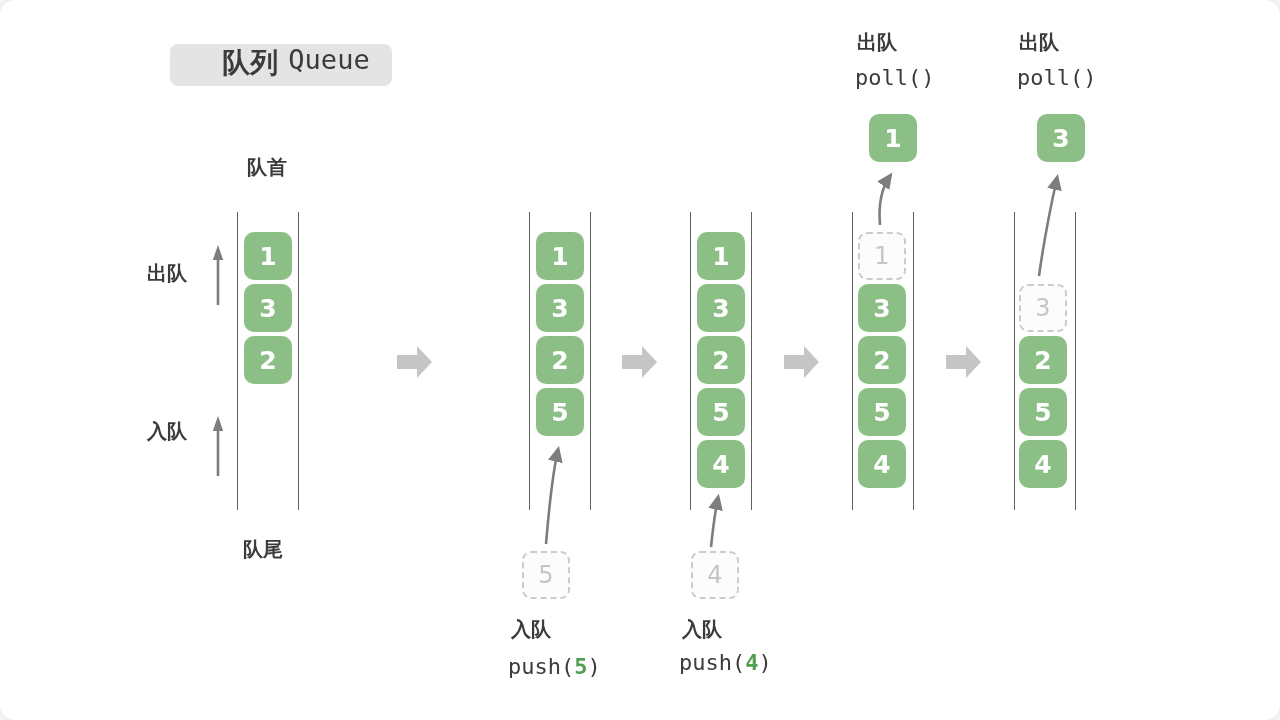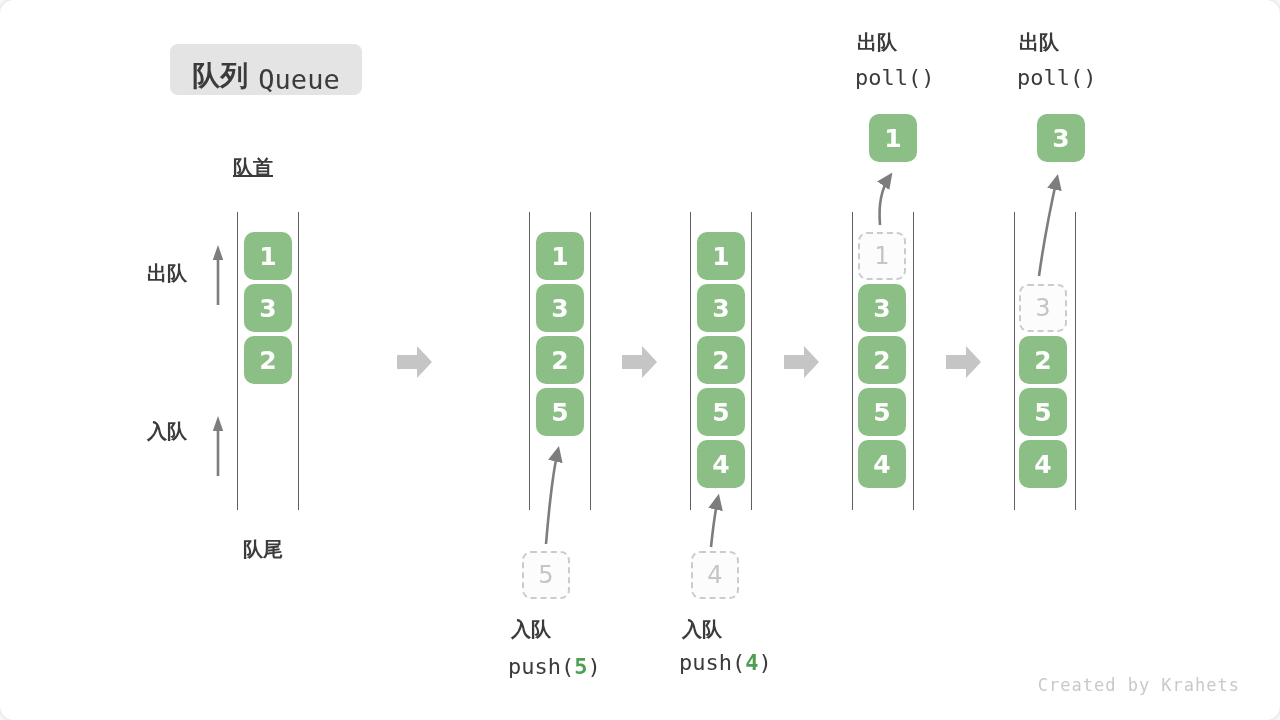--- a/index.html
+++ b/index.html
@@ -2,23 +2,23 @@
 <html><head>
 <meta charset="utf-8">
 <style>
   html,body{margin:0;padding:0;background:#ffffff;}
   .canvas{
     position:relative;width:1280px;height:720px;background:#ffffff;
     border-radius:14px;box-shadow:0 0 8px rgba(0,0,0,.20);
     overflow:hidden;font-family:"Liberation Sans","DejaVu Sans",sans-serif;
   }
   .title-badge{
-    position:absolute;left:170px;top:44px;width:192px;height:51px;
-    background:#e4e4e4;border-radius:8px;display:flex;align-items:flex-end;
-    justify-content:center;gap:10px;color:#3b3b3b;
+    position:absolute;left:170px;top:44px;width:192px;height:42px;
+    background:#e4e4e4;border-radius:8px;display:flex;align-items:flex-start;
+    justify-content:center;gap:10px;color:#3b3b3b;padding-left:30px;
   }
   .title-zh{font-size:28px;font-weight:700;}
   .title-en{font-family:"DejaVu Sans Mono","Liberation Mono",monospace;font-size:27px;}
   .zh-label{
     position:absolute;color:#3b3b3b;font-size:20px;font-weight:700;
     white-space:nowrap;line-height:1;
   }
   .code-label{
     position:absolute;color:#3b3b3b;font-size:22px;line-height:1;white-space:nowrap;
     font-family:"DejaVu Sans Mono","Liberation Mono",monospace;
@@ -50,21 +50,21 @@
 </head>
 <body>
 
 <div class="canvas">
 
   <div class="title-badge">
     <span class="title-zh">队列</span>
     <span class="title-en">Queue</span>
   </div>
 
-  <div class="zh-label" style="left:233px;top:157px;text-decoration:underline;">队首</div>
+  <div class="zh-label" style="left:247px;top:157px;">队首</div>
   <div class="zh-label" style="left:243px;top:539px;">队尾</div>
   <div class="zh-label" style="left:147px;top:263px;">出队</div>
   <div class="zh-label" style="left:147px;top:421px;">入队</div>
 
   <svg class="up-arrow" style="left:210px;top:245px;" viewBox="0 0 16 62">
     <line x1="8" y1="60" x2="8" y2="12" stroke="#7d7d7d" stroke-width="2.6"></line>
     <polygon points="8,0 2.8,15 13.2,15" fill="#7d7d7d"></polygon>
   </svg>
   <svg class="up-arrow" style="left:210px;top:416px;" viewBox="0 0 16 62">
     <line x1="8" y1="60" x2="8" y2="12" stroke="#7d7d7d" stroke-width="2.6"></line>
@@ -133,15 +133,14 @@
       <marker id="ah" viewBox="0 0 10 10" refX="7" refY="5" markerWidth="6.5" markerHeight="6.5" orient="auto">
         <path d="M0,0.6 L9.5,5 L0,9.4 Z" fill="#7d7d7d"></path>
       </marker>
     </defs>
     <path d="M 546 544 C 549 508 552 476 558 450" fill="none" stroke="#7d7d7d" stroke-width="2.6" marker-end="url(#ah)"></path>
     <path d="M 711 547 C 713 528 715 512 718 498" fill="none" stroke="#7d7d7d" stroke-width="2.6" marker-end="url(#ah)"></path>
     <path d="M 880 225 C 878 202 883 186 890 176" fill="none" stroke="#7d7d7d" stroke-width="2.6" marker-end="url(#ah)"></path>
     <path d="M 1039 276 C 1044 240 1051 205 1057 178" fill="none" stroke="#7d7d7d" stroke-width="2.6" marker-end="url(#ah)"></path>
   </svg>
 
-  <div class="watermark">Created by Krahets</div>
 
 </div>
 
 </body></html>

